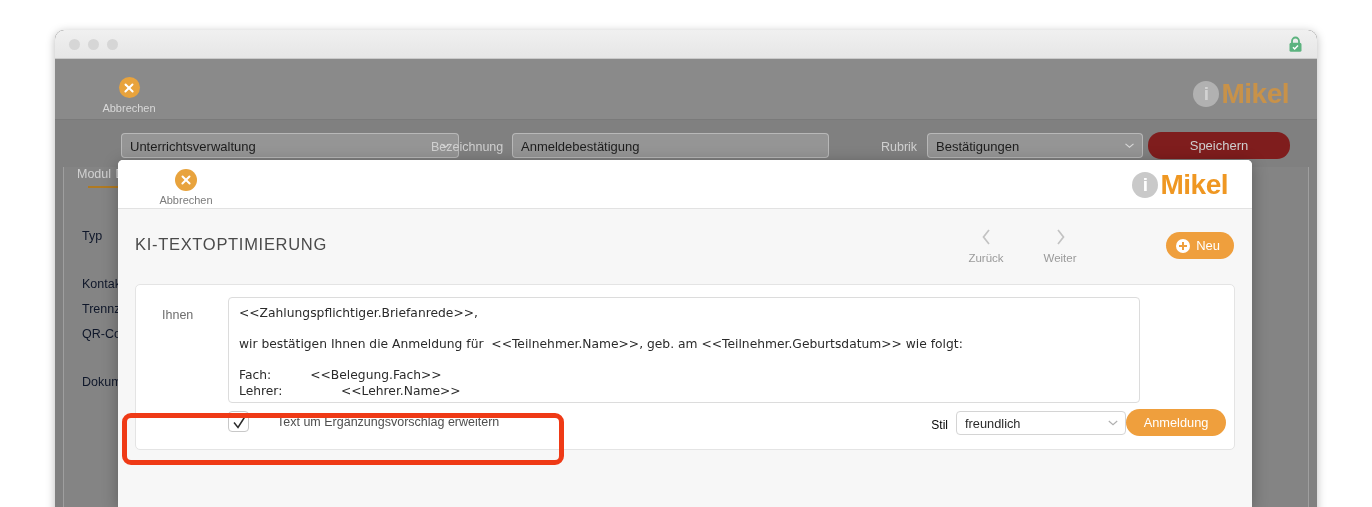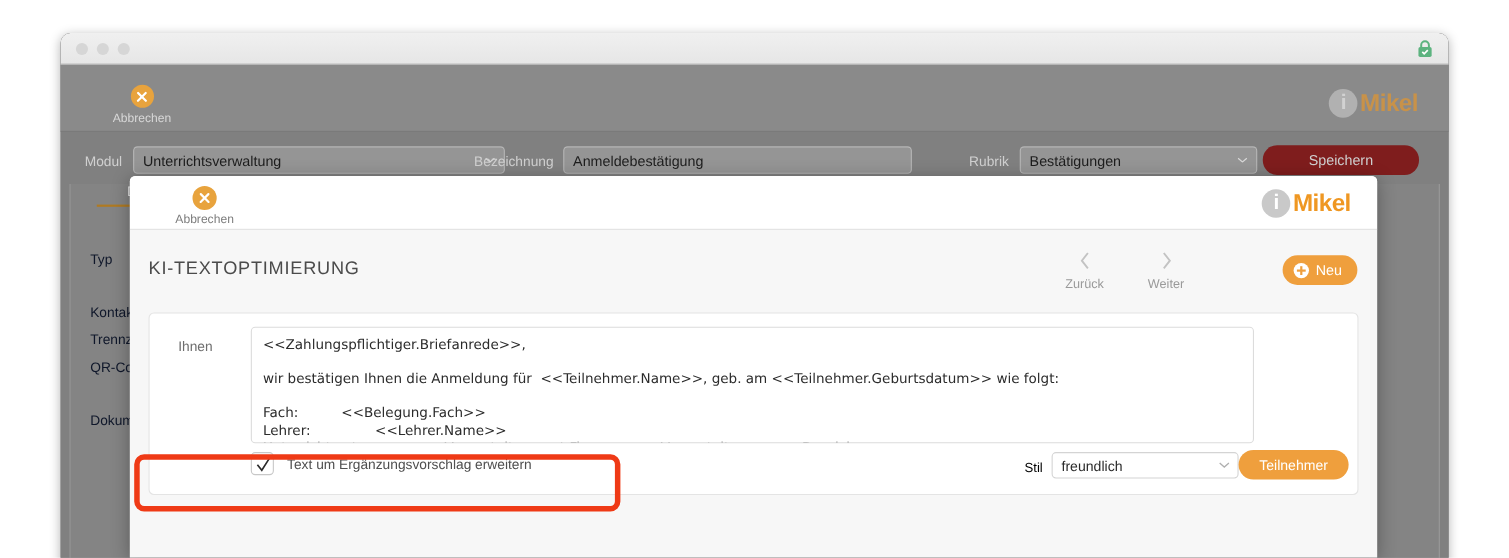--- a/index.html
+++ b/index.html
@@ -170,21 +170,21 @@
     width: 26px; height: 26px; border-radius: 50%;
     background: #c9c9c9; position: relative; margin-right: 2px;
   }
   .logo-i span {
     position: absolute; left: 0; right: 0; top: 2px;
     text-align: center; color: #fff;
     font-size: 19px; font-weight: bold; line-height: 22px;
     font-family: "Liberation Sans", sans-serif;
   }
   .logo-word {
-    color: #ef9722; font-size: 22px; font-weight: bold;
+    color: #ef9722; font-size: 28px; font-weight: bold;
     letter-spacing: -0.5px; line-height: 26px;
   }
 
   
   .modal-title {
     position: absolute; left: 17px; top: 75px;
     font-size: 16.5px; color: #4b4b4b;
     letter-spacing: 0.7px;
     text-align: center;
   }
@@ -235,21 +235,21 @@
     padding: 8px 10px;
     overflow: hidden;
     font-family: "DejaVu Sans", sans-serif;
     font-size: 12.3px;
     line-height: 15.6px;
     color: #2b2b2b;
     white-space: pre;
   }
   .cb-row {
     position: absolute; left: 92px; top: 126px;
-    display: flex; align-items: center; gap: 12px;
+    display: flex; align-items: center; gap: 28px;
   }
   .checkbox {
     width: 21px; height: 21px;
     border: 1px solid #c8c8c8; border-radius: 4px;
     background: #fff; position: relative; cursor: pointer;
     flex: none;
   }
   .checkbox svg { position: absolute; left: 3px; top: 3px; }
   .cb-label { font-size: 12.5px; color: #4f4f4f; }
 
@@ -317,21 +317,21 @@
         </div>
         <div class="bg-logo logo">
           <span class="logo-i">
             <span>i</span>
           </span>
           <span class="logo-word">Mikel</span>
         </div>
       </div>
 
       <div class="bg-formrow">
-        <span class="bg-lbl" style="left:22px;">Modul</span>
+        <span class="bg-lbl" style="left:22px;margin-top:27px;">Modul</span>
         <div class="bg-field" style="left:66px; width:338px;">
           <span>Unterrichtsverwaltung</span>
           <svg class="bg-caret" viewBox="0 0 9 5">
             <path d="M0.5 0.8L4.5 4.2 8.5 0.8" fill="none" stroke="#d8d8d8" stroke-width="1.1"></path>
           </svg>
         </div>
 
         <span class="bg-lbl" style="left:376px;">Bezeichnung</span>
         <div class="bg-field" style="left:457px; width:317px;">
           <span>Anmeldebestätigung</span>
@@ -419,18 +419,18 @@
       </div>
 
       <span class="stil-label">Stil</span>
       <div class="stil-select">
         <span>freundlich</span>
         <svg class="sel-caret" width="10" height="6" viewBox="0 0 10 6">
           <path d="M0.8 1L5 4.6 9.2 1" fill="none" stroke="#b0b0b0" stroke-width="1.2"></path>
         </svg>
       </div>
 
-      <div class="btn-opt">Teilnehmer</div>
+      <div class="btn-opt">Anmeldung</div>
     </div>
   </div>
 
   <div class="annot"></div>
 </div>
 
 </body></html>

